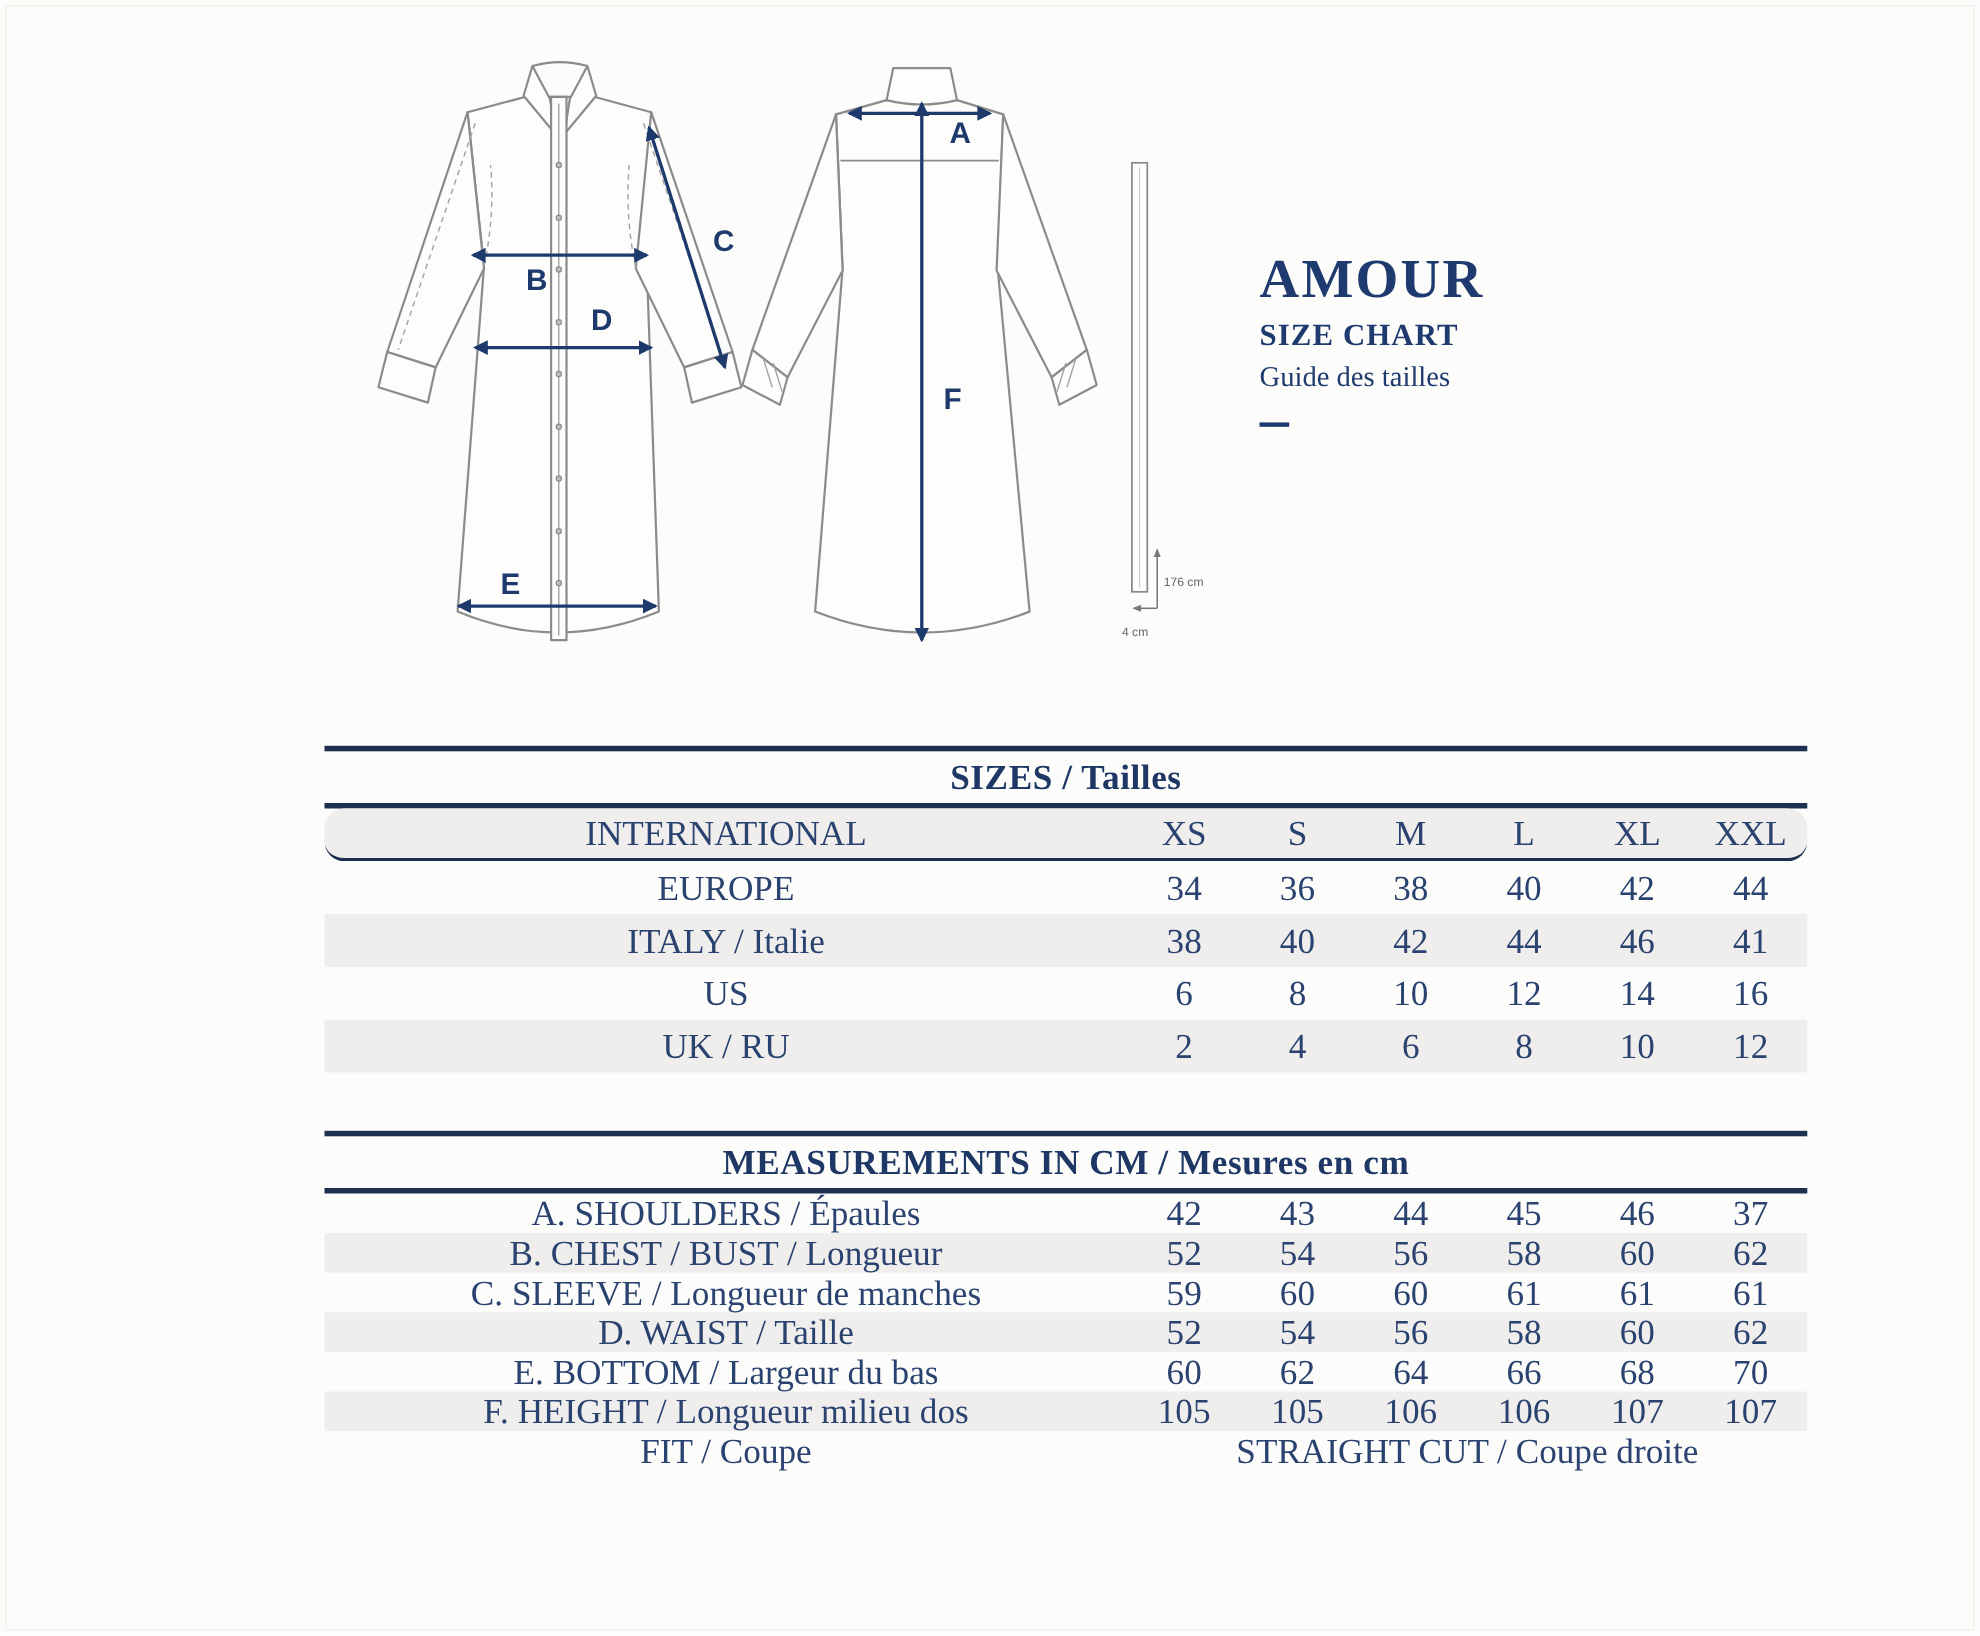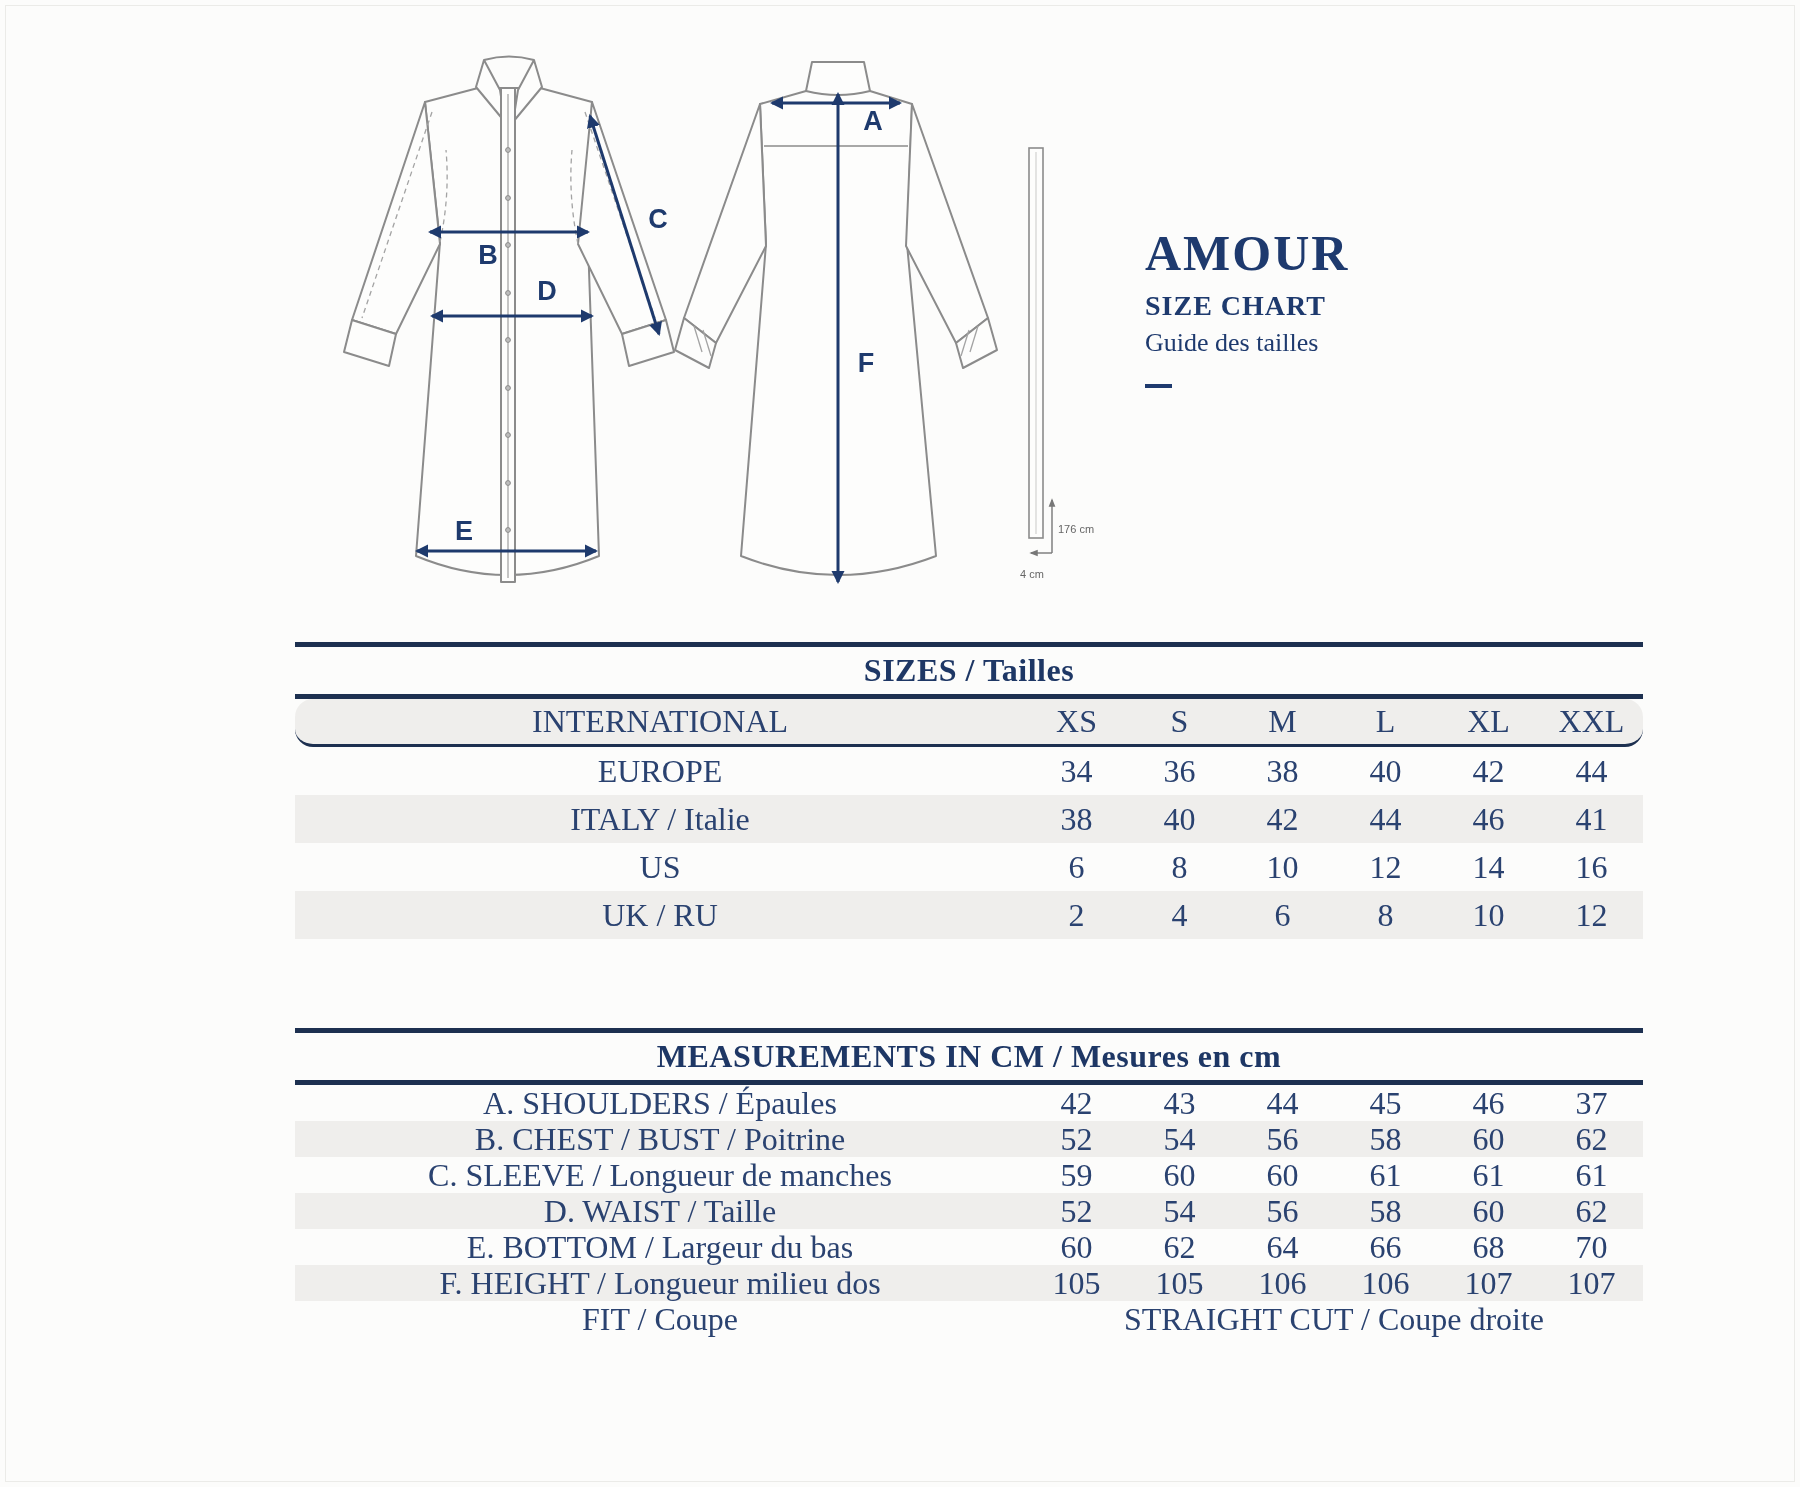--- a/index.html
+++ b/index.html
@@ -34,21 +34,21 @@
     margin-top:14px;font-size:28px;font-weight:700;letter-spacing:1px;line-height:1.0;
   }
   .brand-sub-fr{
     margin-top:10px;font-size:26px;font-weight:400;line-height:1.0;
   }
   .brand-dash{
     margin-top:28px;width:27px;height:4px;background:#1e3a6e;
   }
   
   .table{position:absolute;left:295px;width:1348px;color:#2a4270;}
-  .t1{top:642px;}
+  .t1{top:678px;}
   .t2{top:1028px;}
   .rule{height:5px;background:#1d3050;}
   .thead{
     height:47px;display:flex;align-items:center;justify-content:center;
     font-size:32px;font-weight:700;color:#1e3765;letter-spacing:.5px;
   }
   .row{display:flex;align-items:center;box-sizing:border-box;font-size:32px;}
   .t1 .row{height:48px;}
   .t2 .row{height:36px;}
   .t1 .rows .row:nth-child(odd){background:#efeeec;}
@@ -217,21 +217,21 @@
         <div class="row">
           <div class="lab">A. SHOULDERS / Épaules</div>
           <div class="val">42</div>
           <div class="val">43</div>
           <div class="val">44</div>
           <div class="val">45</div>
           <div class="val">46</div>
           <div class="val">37</div>
         </div>
         <div class="row">
-          <div class="lab">B. CHEST / BUST / Poitrine</div>
+          <div class="lab">B. CHEST / BUST / Longueur</div>
           <div class="val">52</div>
           <div class="val">54</div>
           <div class="val">56</div>
           <div class="val">58</div>
           <div class="val">60</div>
           <div class="val">62</div>
         </div>
         <div class="row">
           <div class="lab">C. SLEEVE / Longueur de manches</div>
           <div class="val">59</div>

